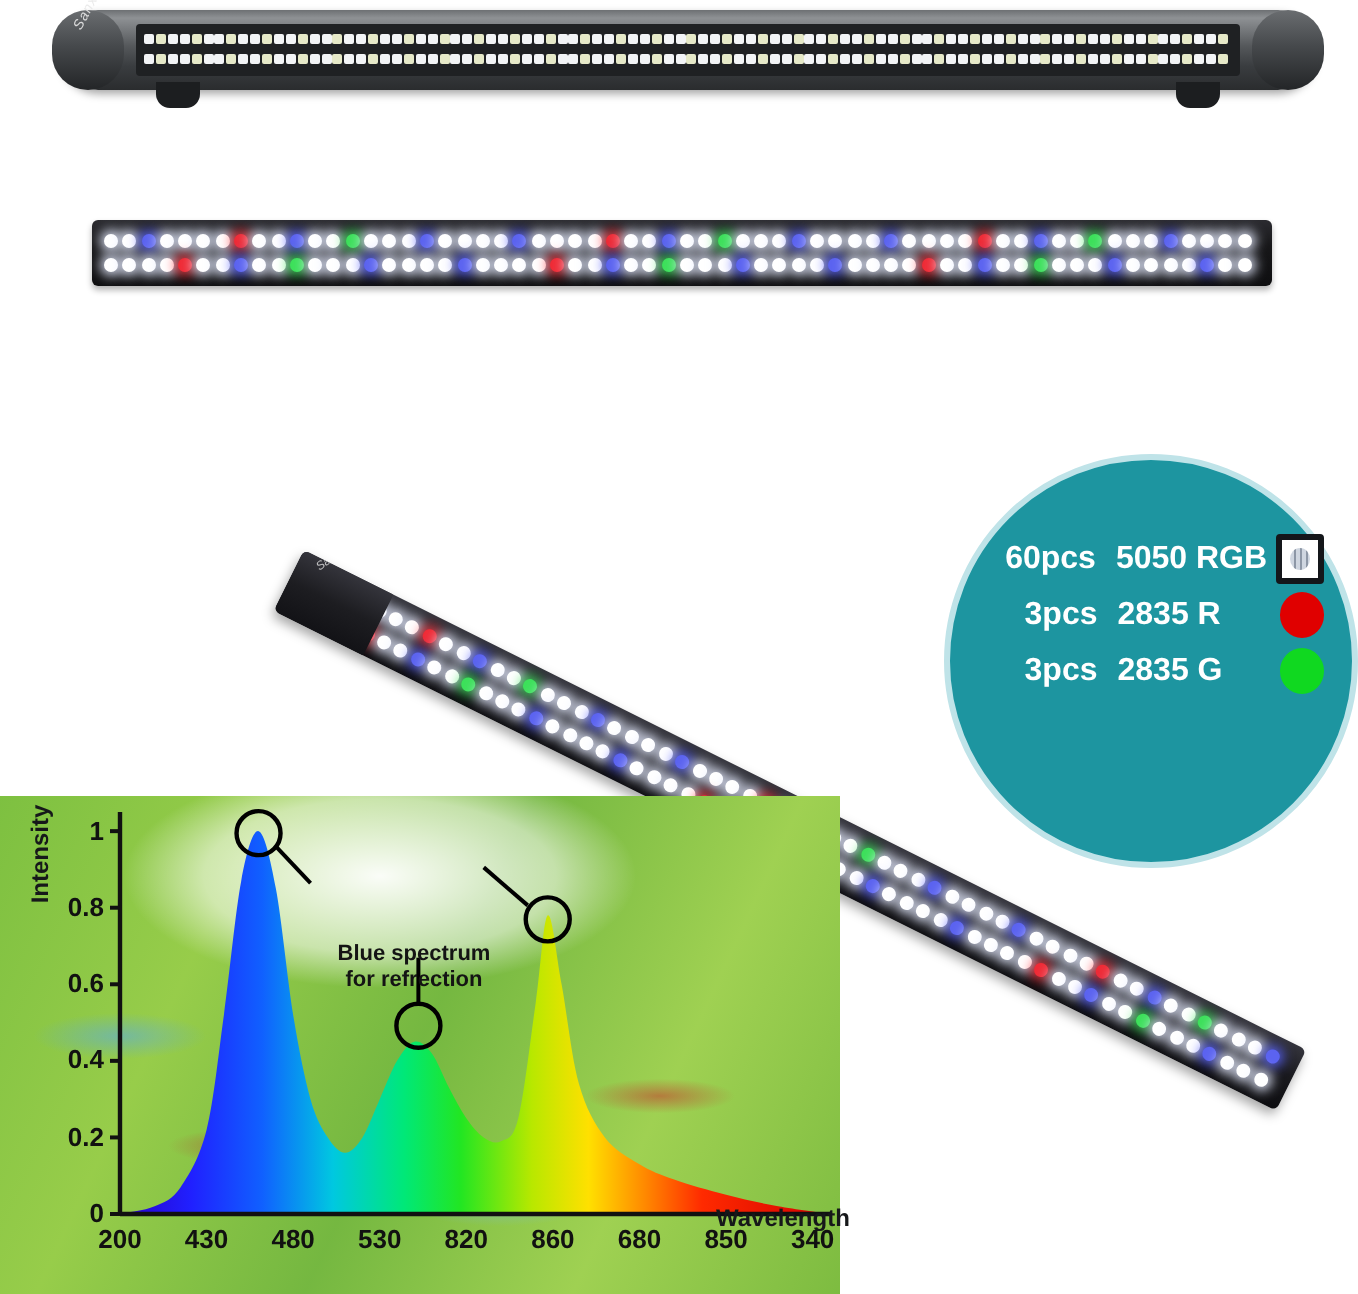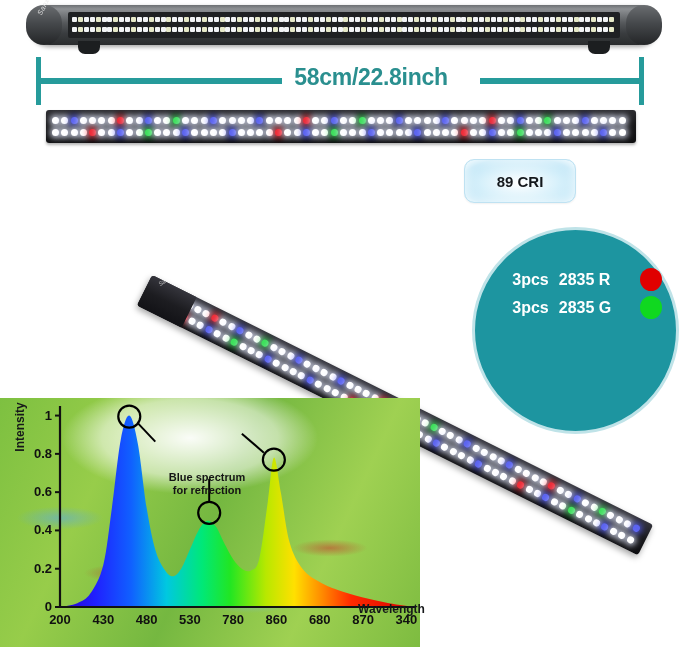--- a/index.html
+++ b/index.html
@@ -363,27 +363,20 @@
         <div class="led" style="width: 5px; height: 5px; border-radius: 1px; background: rgb(242, 244, 246); position: absolute; left: 535px; top: 5px;"></div>
         <div class="led" style="width: 5px; height: 5px; border-radius: 1px; background: rgb(242, 244, 246); position: absolute; left: 535px; top: 15px;"></div>
         <div class="led" style="width: 5px; height: 5px; border-radius: 1px; background: rgb(230, 233, 200); position: absolute; left: 540.9px; top: 5px;"></div>
         <div class="led" style="width: 5px; height: 5px; border-radius: 1px; background: rgb(230, 233, 200); position: absolute; left: 540.9px; top: 15px;"></div>
       </div>
     <div class="logo">Sanxero</div>
     <div class="mount l"></div>
     <div class="mount r"></div>
   </div>
 
-  <div class="dim">
-    <div class="tick l"></div>
-    <div class="tick r"></div>
-    <div class="ln a"></div>
-    <div class="ln b"></div>
-    <div class="label">58cm/22.8inch</div>
-  </div>
 
   <div class="bar-lit">
     <div class="leds" id="leds-lit">
         <div class="led w" style="width: 7px; height: 7px; left: 6px; top: 7.26px;"></div>
         <div class="led w" style="width: 7px; height: 7px; left: 6px; top: 19.14px;"></div>
         <div class="led w" style="width: 7px; height: 7px; left: 15.2903px; top: 7.26px;"></div>
         <div class="led w" style="width: 7px; height: 7px; left: 15.2903px; top: 19.14px;"></div>
         <div class="led b" style="width: 7px; height: 7px; left: 24.5806px; top: 7.26px;"></div>
         <div class="led w" style="width: 7px; height: 7px; left: 24.5806px; top: 19.14px;"></div>
         <div class="led w" style="width: 7px; height: 7px; left: 33.871px; top: 7.26px;"></div>
@@ -500,23 +493,20 @@
         <div class="led w" style="width: 7px; height: 7px; left: 544.839px; top: 19.14px;"></div>
         <div class="led w" style="width: 7px; height: 7px; left: 554.129px; top: 7.26px;"></div>
         <div class="led b" style="width: 7px; height: 7px; left: 554.129px; top: 19.14px;"></div>
         <div class="led w" style="width: 7px; height: 7px; left: 563.419px; top: 7.26px;"></div>
         <div class="led w" style="width: 7px; height: 7px; left: 563.419px; top: 19.14px;"></div>
         <div class="led w" style="width: 7px; height: 7px; left: 572.71px; top: 7.26px;"></div>
         <div class="led w" style="width: 7px; height: 7px; left: 572.71px; top: 19.14px;"></div>
       </div>
   </div>
 
-  <div class="badge cri">
-    <span>89 CRI</span>
-  </div>
 
   <div class="bar-diag">
     <div class="leds" id="leds-diag">
         <div class="led w" style="width: 7px; height: 7px; left: 6px; top: 7.48px;"></div>
         <div class="led w" style="width: 7px; height: 7px; left: 6px; top: 19.72px;"></div>
         <div class="led w" style="width: 7px; height: 7px; left: 15.4138px; top: 7.48px;"></div>
         <div class="led w" style="width: 7px; height: 7px; left: 15.4138px; top: 19.72px;"></div>
         <div class="led b" style="width: 7px; height: 7px; left: 24.8276px; top: 7.48px;"></div>
         <div class="led w" style="width: 7px; height: 7px; left: 24.8276px; top: 19.72px;"></div>
         <div class="led w" style="width: 7px; height: 7px; left: 34.2414px; top: 7.48px;"></div>
@@ -629,20 +619,25 @@
         <div class="led w" style="width: 7px; height: 7px; left: 533.172px; top: 19.72px;"></div>
         <div class="led b" style="width: 7px; height: 7px; left: 542.586px; top: 7.48px;"></div>
         <div class="led w" style="width: 7px; height: 7px; left: 542.586px; top: 19.72px;"></div>
       </div>
     <div class="endcap"></div>
     <div class="dlogo">Sanxero</div>
   </div>
 
   <div class="spec" id="spec-circle">
       <div class="spec-row">
+        <div class="spec-qty">60pcs</div>
+        <div class="spec-type">5050 RGB</div>
+        <div class="spec-chip"></div>
+      </div>
+      <div class="spec-row">
         <div class="spec-qty">3pcs</div>
         <div class="spec-type">2835 R</div>
         <div class="spec-dot" style="background: rgb(224, 0, 0);"></div>
       </div>
       <div class="spec-row">
         <div class="spec-qty">3pcs</div>
         <div class="spec-type">2835 G</div>
         <div class="spec-dot" style="background: rgb(16, 216, 32);"></div>
       </div>
     </div>
@@ -697,24 +692,24 @@
         <div class="tick-y" style="left: 22px; top: 124.429px;">0.4</div>
         <div class="tick-y" style="left: 22px; top: 86.1429px;">0.6</div>
         <div class="tick-y" style="left: 22px; top: 47.8571px;">0.8</div>
         <div class="tick-y" style="left: 22px; top: 9.57143px;">1</div>
       </div>
     <div id="xticks">
         <div class="tick-x" style="left: 40px;">200</div>
         <div class="tick-x" style="left: 83.2927px;">430</div>
         <div class="tick-x" style="left: 126.585px;">480</div>
         <div class="tick-x" style="left: 169.878px;">530</div>
-        <div class="tick-x" style="left: 213.171px;">780</div>
+        <div class="tick-x" style="left: 213.171px;">820</div>
         <div class="tick-x" style="left: 256.463px;">860</div>
         <div class="tick-x" style="left: 299.756px;">680</div>
-        <div class="tick-x" style="left: 343.049px;">870</div>
+        <div class="tick-x" style="left: 343.049px;">850</div>
         <div class="tick-x" style="left: 386.341px;">340</div>
       </div>
 
     <div class="anno center" style="left:152px; top:73px; width:110px;">Blue spectrum</div>
     <div class="anno center" style="left:152px; top:86px; width:110px;">for refrection</div>
   </div>
 
 </div>
 
 </body></html>

